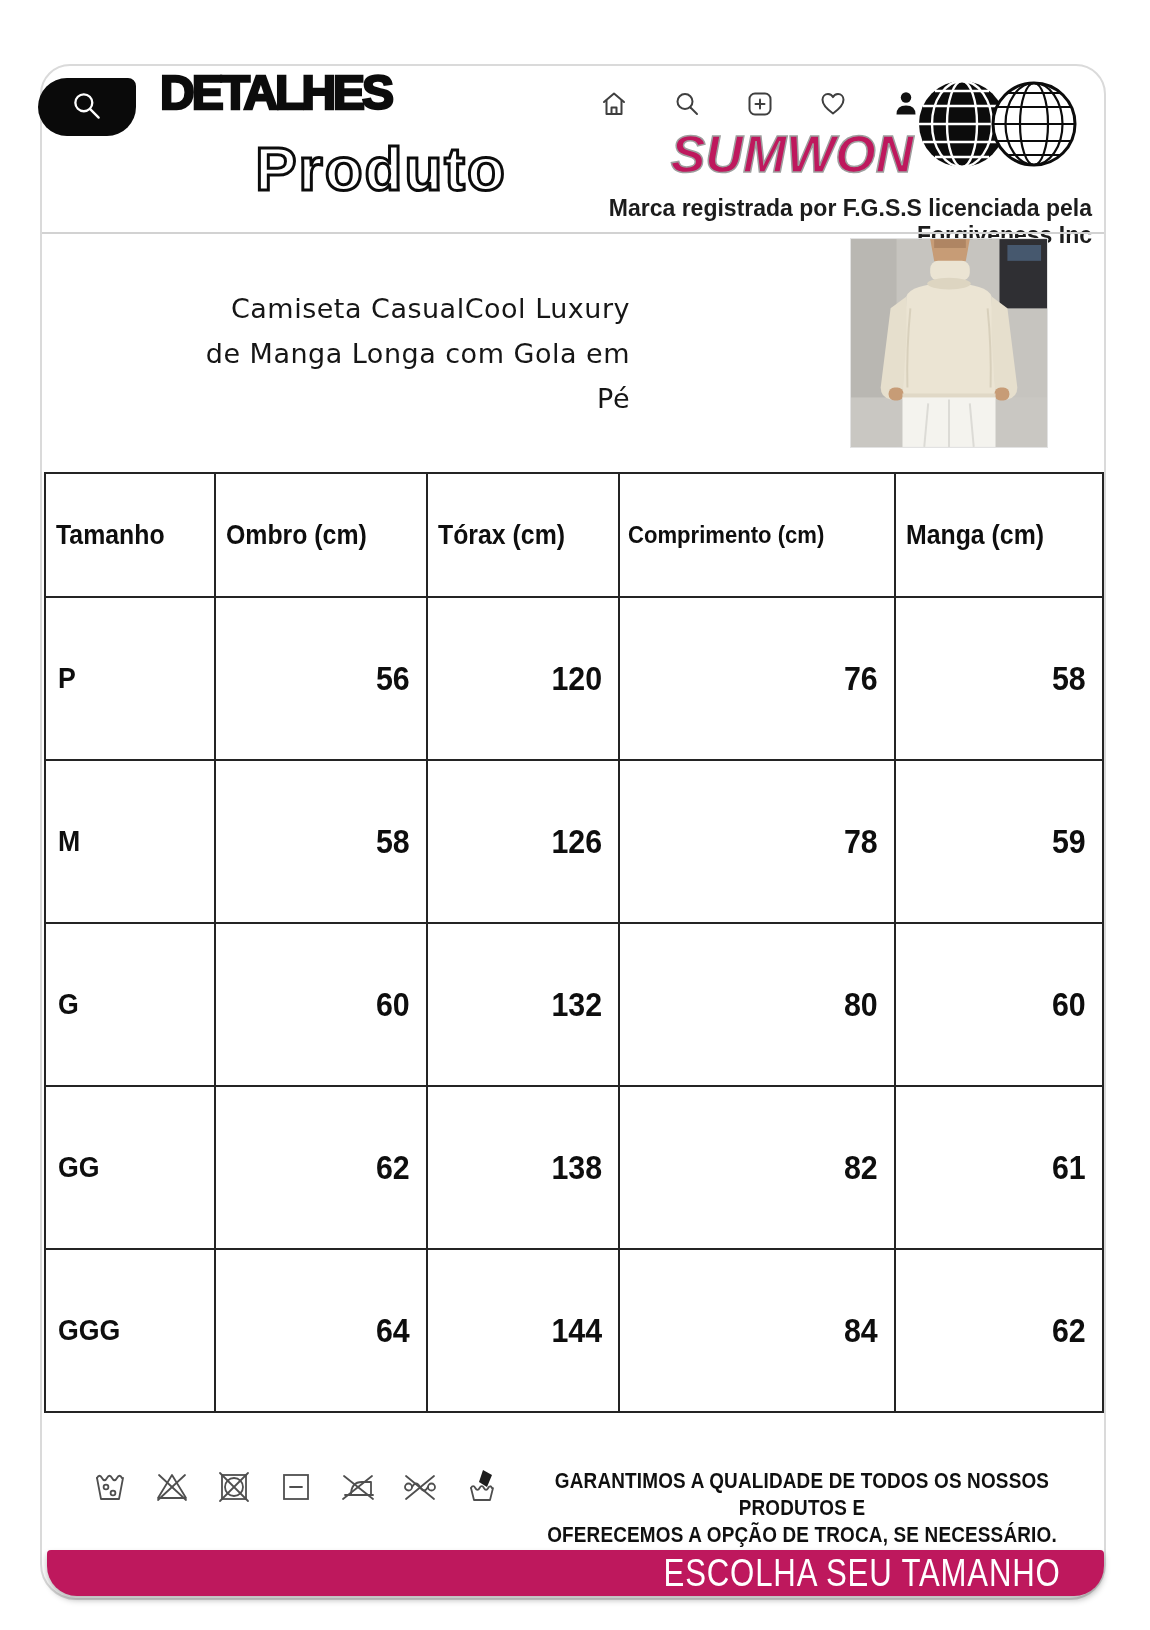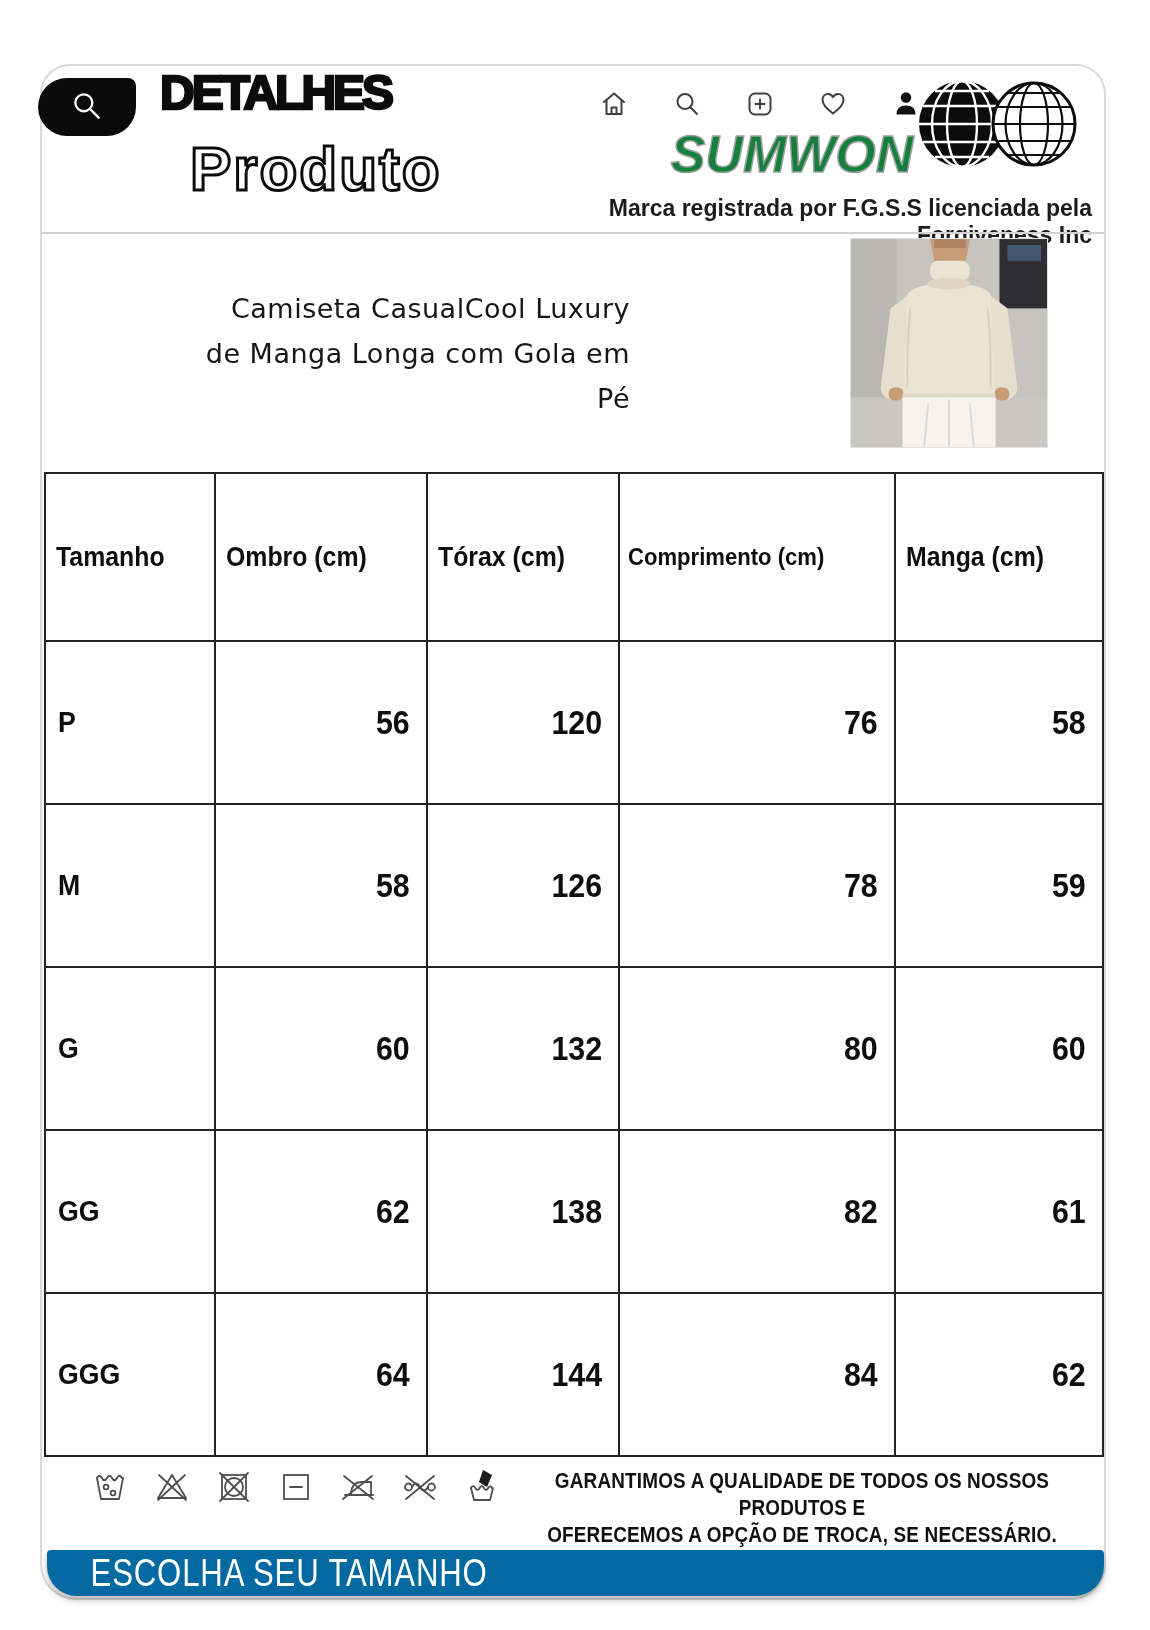--- a/index.html
+++ b/index.html
@@ -7,63 +7,63 @@
 
   .card { position:absolute; left:40px; top:64px; width:1066px; height:1536px;
           background:#fff; border:2px solid #dadada; border-radius:30px 30px 36px 36px; }
 
   
   .search-badge { position:absolute; left:-4px; top:12px; width:98px; height:58px;
                   background:#0a0a0a; border-radius:29px 8px 29px 29px;
                   display:flex; align-items:center; justify-content:center; cursor:pointer; }
   .app-title { position:absolute; left:118px; top:2px; font-size:48px; font-weight:700;
                letter-spacing:-3px; color:#0c0c0c; -webkit-text-stroke:2.5px #0c0c0c; line-height:1.05; }
-  .app-subtitle { position:absolute; left:148px; top:72px; width:382px; text-align:left;
+  .app-subtitle { position:absolute; left:148px; top:72px; width:382px; text-align:center;
                   font-size:62px; font-weight:700; letter-spacing:2px; color:#ffffff;
                   -webkit-text-stroke:3px #0c0c0c; line-height:1; }
   .nav-row { position:absolute; left:556px; top:22px; display:flex; gap:41px; }
   .nav-row svg { display:block; cursor:pointer; }
   .brand { position:absolute; left:563px; top:58px; width:374px; text-align:center;
-           font-size:52px; font-weight:700; font-style:italic; color:#15803d;
+           font-size:52px; font-weight:700; font-style:italic; color:#be185d;
            -webkit-text-stroke:1.5px #9e9e9e; letter-spacing:0px; }
   .globes { position:absolute; left:868px; top:10px; }
   .trademark { position:absolute; right:12px; top:129px; width:520px; text-align:right;
                font-size:23px; font-weight:700; color:#1c1c1c; }
   .header-divider { position:absolute; left:0; right:0; top:166px; height:0; border-top:2px solid #d2d2d2; }
 
   
   .product-title { position:absolute; left:28px; top:220px; width:560px; text-align:right;
                    font-family:"DejaVu Sans", sans-serif; font-size:27px; font-weight:400;
                    color:#161616; line-height:45px; letter-spacing:0.5px; }
   .product-photo { position:absolute; left:808px; top:172px; width:198px; height:210px;
                    border:1px solid #e2e2e2; }
 
   
   .table-wrap { position:absolute; left:2px; top:406px; }
   table.size-table { border-collapse:collapse; table-layout:fixed; width:1058px; }
   .size-table th, .size-table td { border:2px solid #242424; vertical-align:middle; background:#fff; }
-  .size-table thead tr { height:168px; }
+  .size-table thead tr { height:124px; }
   .size-table tbody tr { height:163px; }
   .size-table th { text-align:left; padding-left:10px; font-size:27px; font-weight:700; color:#0e0e0e; }
   .size-table th.th-comp { font-size:24px; padding-left:8px; }
   .size-table td.cell-size { text-align:left; padding-left:12px; font-size:29px; font-weight:700; color:#0e0e0e; }
   .size-table td.cell-num { text-align:right; padding-right:16px; font-size:33px; font-weight:700; color:#0e0e0e; }
   .cond { display:inline-block; transform:scaleX(0.92); transform-origin:0 50%; white-space:nowrap; }
   .cond-r { display:inline-block; transform:scaleX(0.92); transform-origin:100% 50%; white-space:nowrap; }
 
   
   .care-row { position:absolute; left:48px; top:1400px; display:flex; gap:22px; align-items:center; }
   .care-row svg { display:block; }
   .guarantee { position:absolute; left:450px; top:1402px; width:620px; text-align:center;
                font-size:21.5px; font-weight:700; color:#101010; line-height:27px;
                transform:scaleX(0.88); transform-origin:50% 0; letter-spacing:0.2px; }
 
   
-  .cta-bar { position:absolute; left:5px; right:0px; bottom:2px; height:46px; background:#0369a1;
-             border-radius:4px 4px 30px 30px; display:flex; align-items:center; justify-content:flex-start;
+  .cta-bar { position:absolute; left:5px; right:0px; bottom:2px; height:46px; background:#be185d;
+             border-radius:4px 4px 30px 30px; display:flex; align-items:center; justify-content:flex-end;
              box-shadow:0 4px 6px rgba(0,0,0,0.28); cursor:pointer; }
   .cta-bar span { color:#ffffff; font-size:38px; font-weight:400; letter-spacing:1px;
                   display:inline-block; transform:scaleX(0.82); white-space:nowrap; }
 </style>
 </head>
 <body>
 
 <div class="card">
 
   <div class="search-badge">

